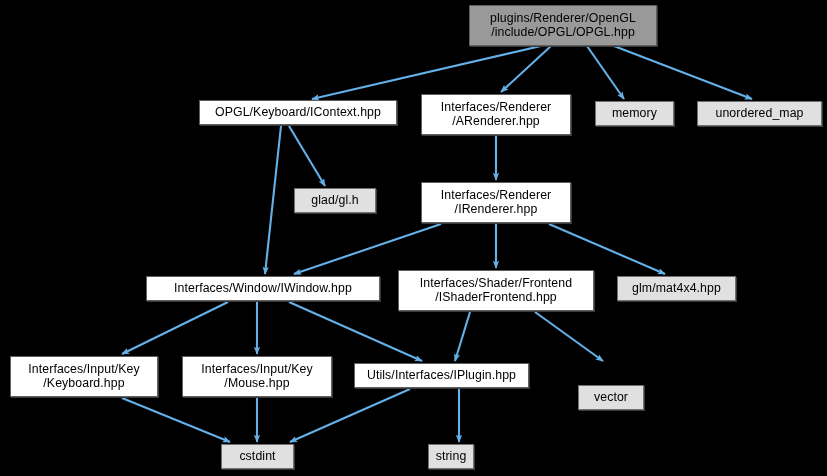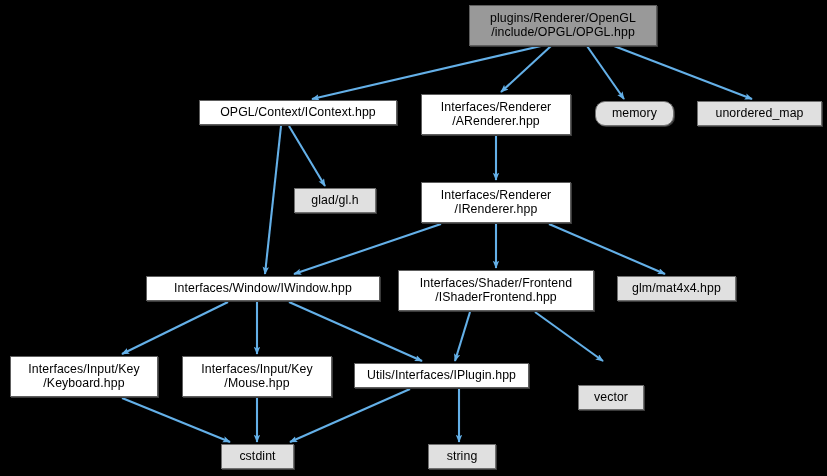--- a/index.html
+++ b/index.html
@@ -45,27 +45,27 @@
         <line x1="410" y1="389" x2="290" y2="442" stroke="#64b0e8" stroke-width="2.1" marker-end="url(#arw)"></line>
         <line x1="459" y1="389" x2="459" y2="442" stroke="#64b0e8" stroke-width="2.1" marker-end="url(#arw)"></line>
       </g>
   </svg>
   <div id="node-layer">
       <div class="node root" style="left: 469px; top: 5px; width: 188px; height: 41px;">
         <span>plugins/Renderer/OpenGL
 /include/OPGL/OPGL.hpp</span>
       </div>
       <div class="node proj" style="left: 199px; top: 100px; width: 198px; height: 25px;">
-        <span>OPGL/Context/IContext.hpp</span>
+        <span>OPGL/Keyboard/IContext.hpp</span>
       </div>
       <div class="node proj" style="left: 421px; top: 94px; width: 150px; height: 41px;">
         <span>Interfaces/Renderer
 /ARenderer.hpp</span>
       </div>
-      <div class="node sys" style="left: 595px; top: 101px; width: 79px; height: 25px; border-radius: 10px;">
+      <div class="node sys" style="left: 595px; top: 101px; width: 79px; height: 25px;">
         <span>memory</span>
       </div>
       <div class="node sys" style="left: 697px; top: 101px; width: 125px; height: 25px;">
         <span>unordered_map</span>
       </div>
       <div class="node sys" style="left: 294px; top: 188px; width: 82px; height: 25px;">
         <span>glad/gl.h</span>
       </div>
       <div class="node proj" style="left: 421px; top: 182px; width: 150px; height: 41px;">
         <span>Interfaces/Renderer
@@ -91,17 +91,17 @@
       </div>
       <div class="node proj" style="left: 354px; top: 363px; width: 175px; height: 25px;">
         <span>Utils/Interfaces/IPlugin.hpp</span>
       </div>
       <div class="node sys" style="left: 578px; top: 385px; width: 66px; height: 25px;">
         <span>vector</span>
       </div>
       <div class="node sys" style="left: 221px; top: 444px; width: 73px; height: 25px;">
         <span>cstdint</span>
       </div>
-      <div class="node sys" style="left: 428px; top: 444px; width: 68px; height: 25px;">
+      <div class="node sys" style="left: 428px; top: 444px; width: 46px; height: 25px;">
         <span>string</span>
       </div>
     </div>
 </div>
 
 </body></html>

